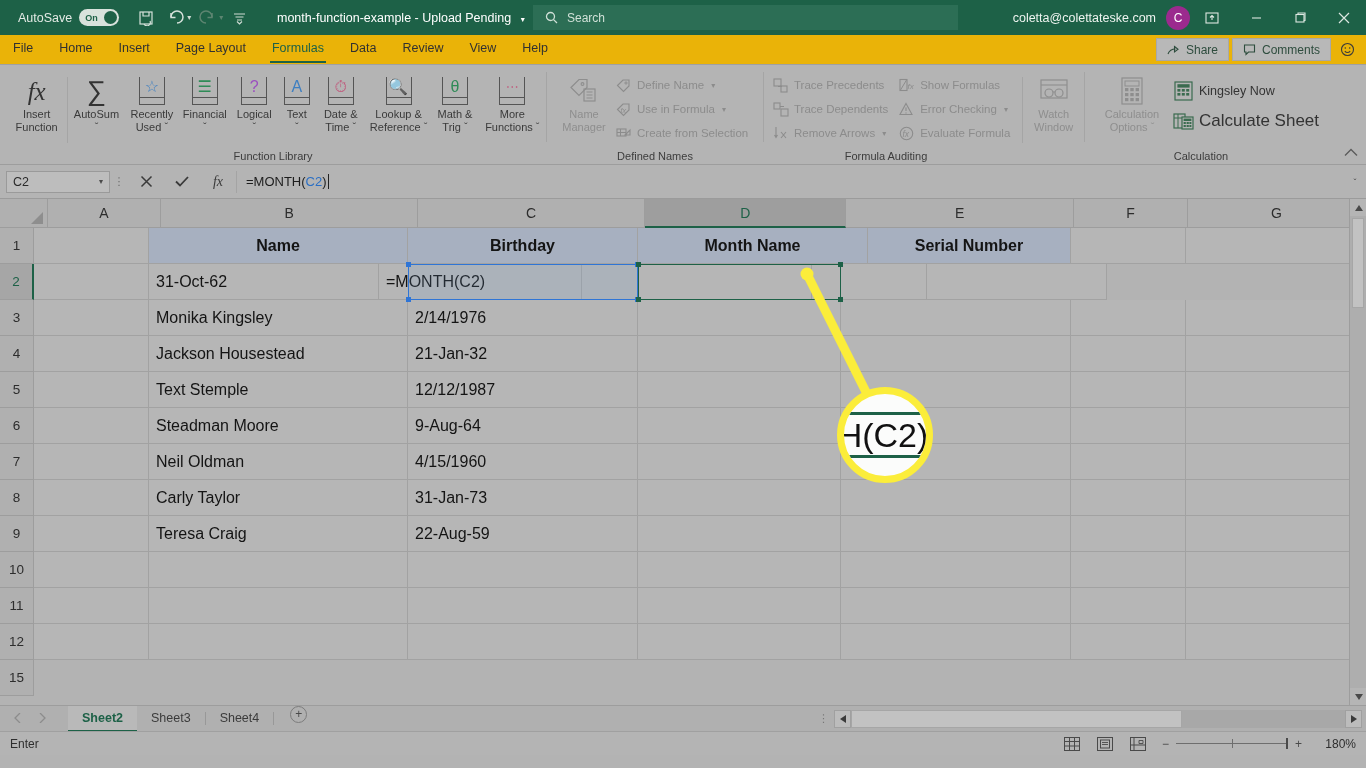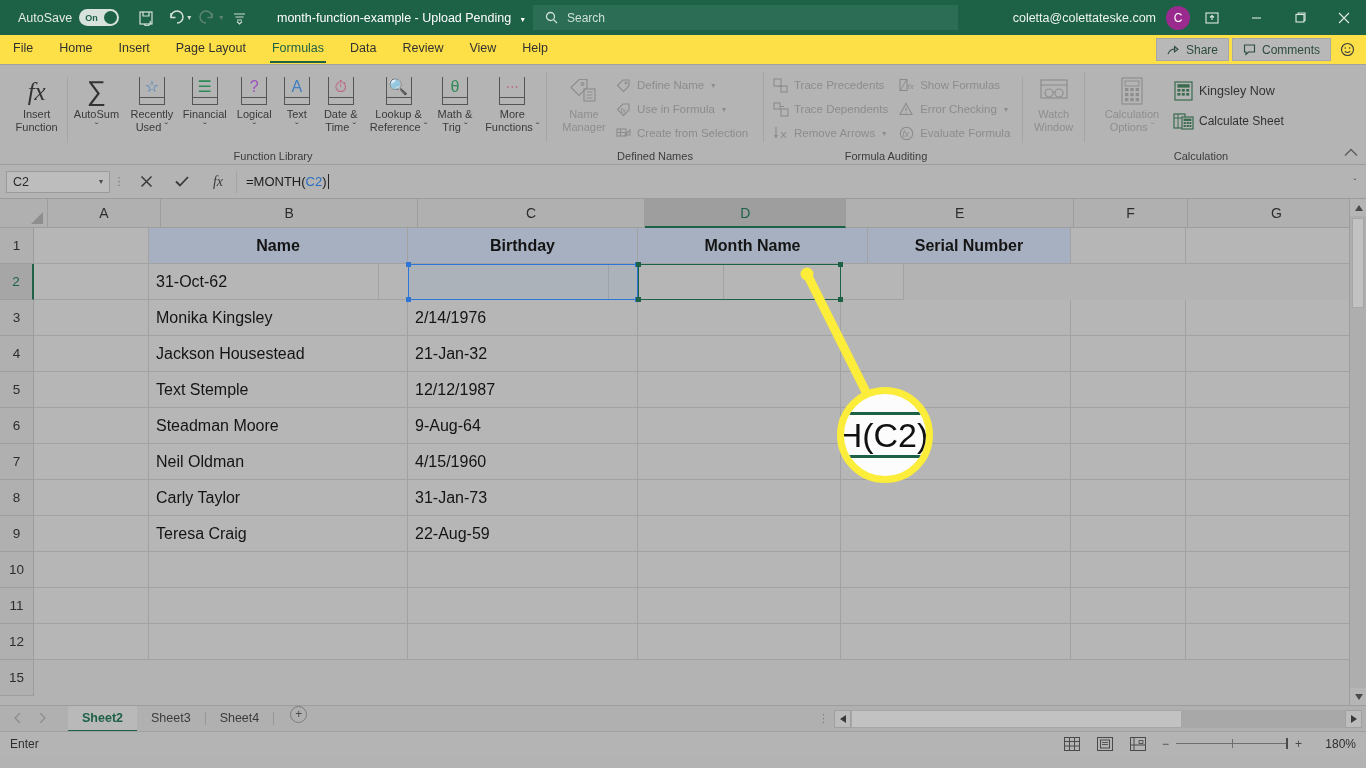--- a/index.html
+++ b/index.html
@@ -58,21 +58,21 @@
     color:#fff; font-size:12px;
   }
   .wbtns { position:absolute; right:0; top:0; height:35px; display:flex; }
   .wbtn {
     width:44px; height:35px; display:flex; align-items:center; justify-content:center;
     color:#dce7e1; font-size:13px;
   }
 
   
   .tabstrip {
-    height:30px; background:#fde047; display:flex; align-items:flex-end;
+    height:30px; background:#eab308; display:flex; align-items:flex-end;
     position:relative; border-bottom:1px solid #a0a0a0;
   }
   .tab {
     padding:0 13px; height:30px; line-height:29px; font-size:12.5px;
     color:#313131; position:relative;
   }
   .tab.active { color:#1d6147; }
   .tab.active::after {
     content:""; position:absolute; left:11px; right:11px; bottom:1px;
     height:2.5px; background:#1d6147;
@@ -700,21 +700,21 @@
                     <rect x="7.8" y="8" width="3" height="2.6"></rect>
                     <rect x="12.2" y="8" width="3" height="2.6"></rect>
                     <rect x="3.4" y="12" width="3" height="2.6"></rect>
                     <rect x="7.8" y="12" width="3" height="2.6"></rect>
                     <rect x="12.2" y="12" width="3" height="2.6"></rect>
                   </g>
                 </svg>
             </span>
             <span>Kingsley Now</span>
           </div>
-          <div class="smallcmd on" style="height:30px; font-size:12px;">
+          <div class="smallcmd on" style="height:30px; font-size:17px;">
             <span class="sc-ico" style="width:21px;height:21px;">
               <svg width="21" height="20" viewBox="0 0 21 20">
                   <rect x="1" y="3" width="11" height="14" fill="none" stroke="#3a6b4f" stroke-width="1.2"></rect>
                   <path d="M1 7h11M5 3v14" stroke="#3a6b4f" stroke-width="1"></path>
                   <rect x="9" y="6" width="11" height="12" fill="#b4b4b4" stroke="#3a6b4f" stroke-width="1.2"></rect>
                   <rect x="10.6" y="7.6" width="7.8" height="2.4" fill="#3a6b4f"></rect>
                   <g fill="#3a6b4f">
                     <rect x="10.6" y="11" width="2.2" height="2"></rect>
                     <rect x="13.6" y="11" width="2.2" height="2"></rect>
                     <rect x="16.4" y="11" width="2" height="2"></rect>
@@ -804,20 +804,21 @@
           <div class="cell hdrband" style="width:230px">Birthday</div>
           <div class="cell hdrband" style="width:230px">Month Name</div>
           <div class="cell hdrband" style="width:203px">Serial Number</div>
           <div class="cell" style="width:115px"></div>
           <div class="cell" style="width:180px"></div>
         </div>
 
         <div class="row">
           <div class="cell" style="width:115px"></div>
           <div class="cell" style="width:230px">31-Oct-62</div>
+          <div class="cell" style="width:203px">=MONTH(C2)</div>
           <div class="cell" style="width:230px"></div>
           <div class="cell" style="width:115px"></div>
           <div class="cell" style="width:180px"></div>
         </div>
 
         <div class="row">
           <div class="cell" style="width:115px"></div>
           <div class="cell" style="width:259px">Monika Kingsley</div>
           <div class="cell" style="width:230px">2/14/1976</div>
           <div class="cell" style="width:203px"></div>

